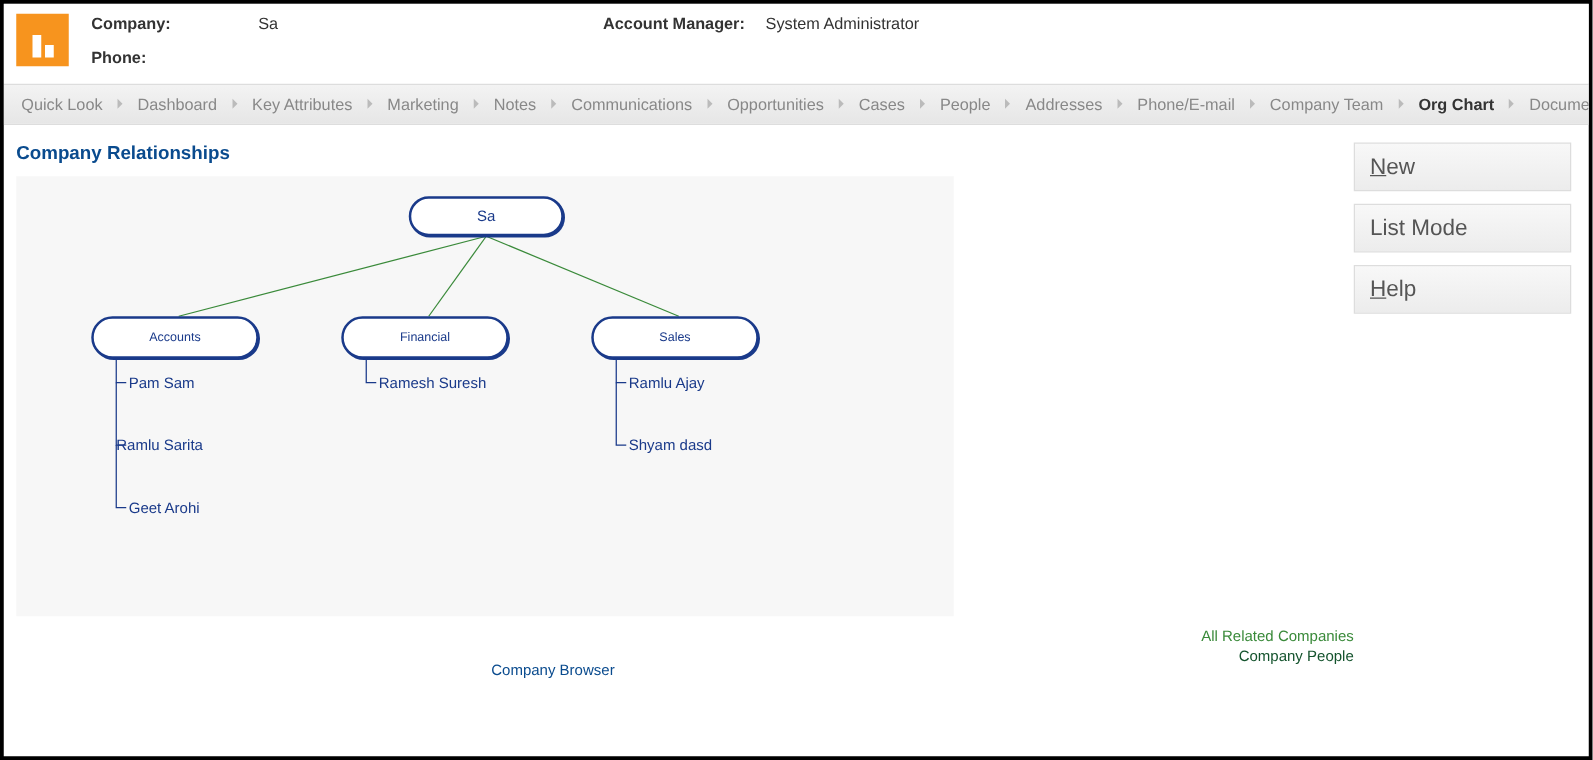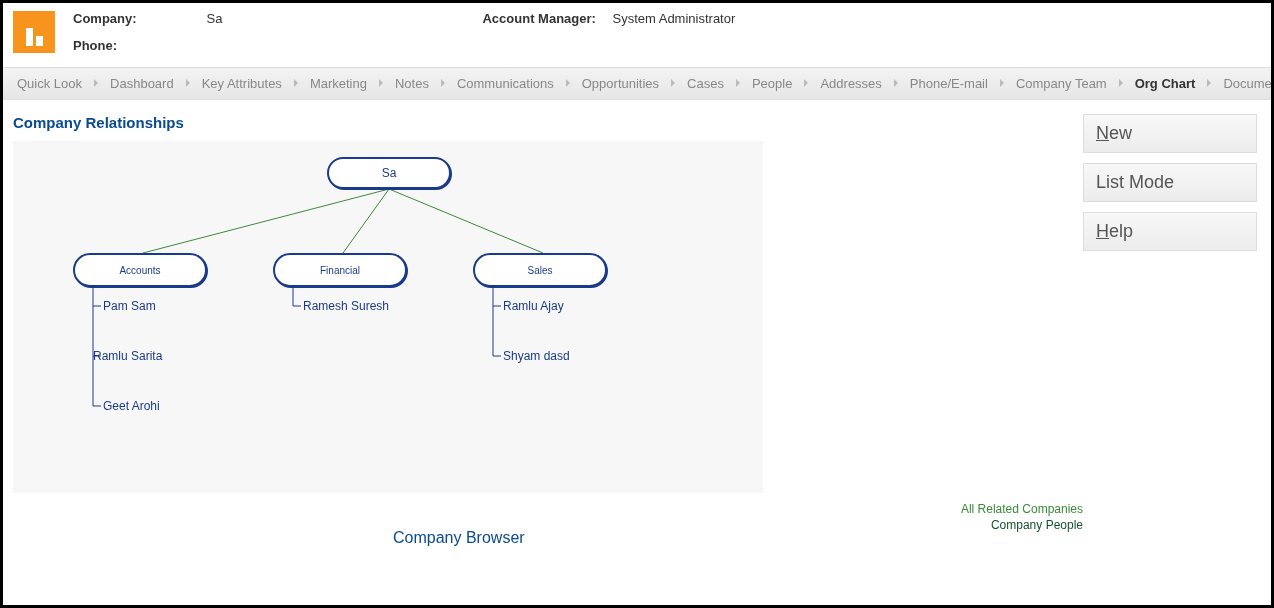--- a/index.html
+++ b/index.html
@@ -124,21 +124,21 @@
     .legend {
       margin-top: 8px;
       font-size: 12px;
       text-align: right;
     }
     .legend-line { line-height: 16px; }
     .green-text { color: #3a8a3a; }
     .blue-text { color: #14532d; }
     .browser-label {
       color: #0a4b8e;
-      font-size: 16px;
+      font-size: 12px;
       margin-left: 380px;
       margin-top: -4px;
     }
     .sidebar {
       width: 174px;
       padding-top: 0px;
     }
     .action-btn {
       width: 100%;
       background: linear-gradient(#f8f8f8, #ececec);

